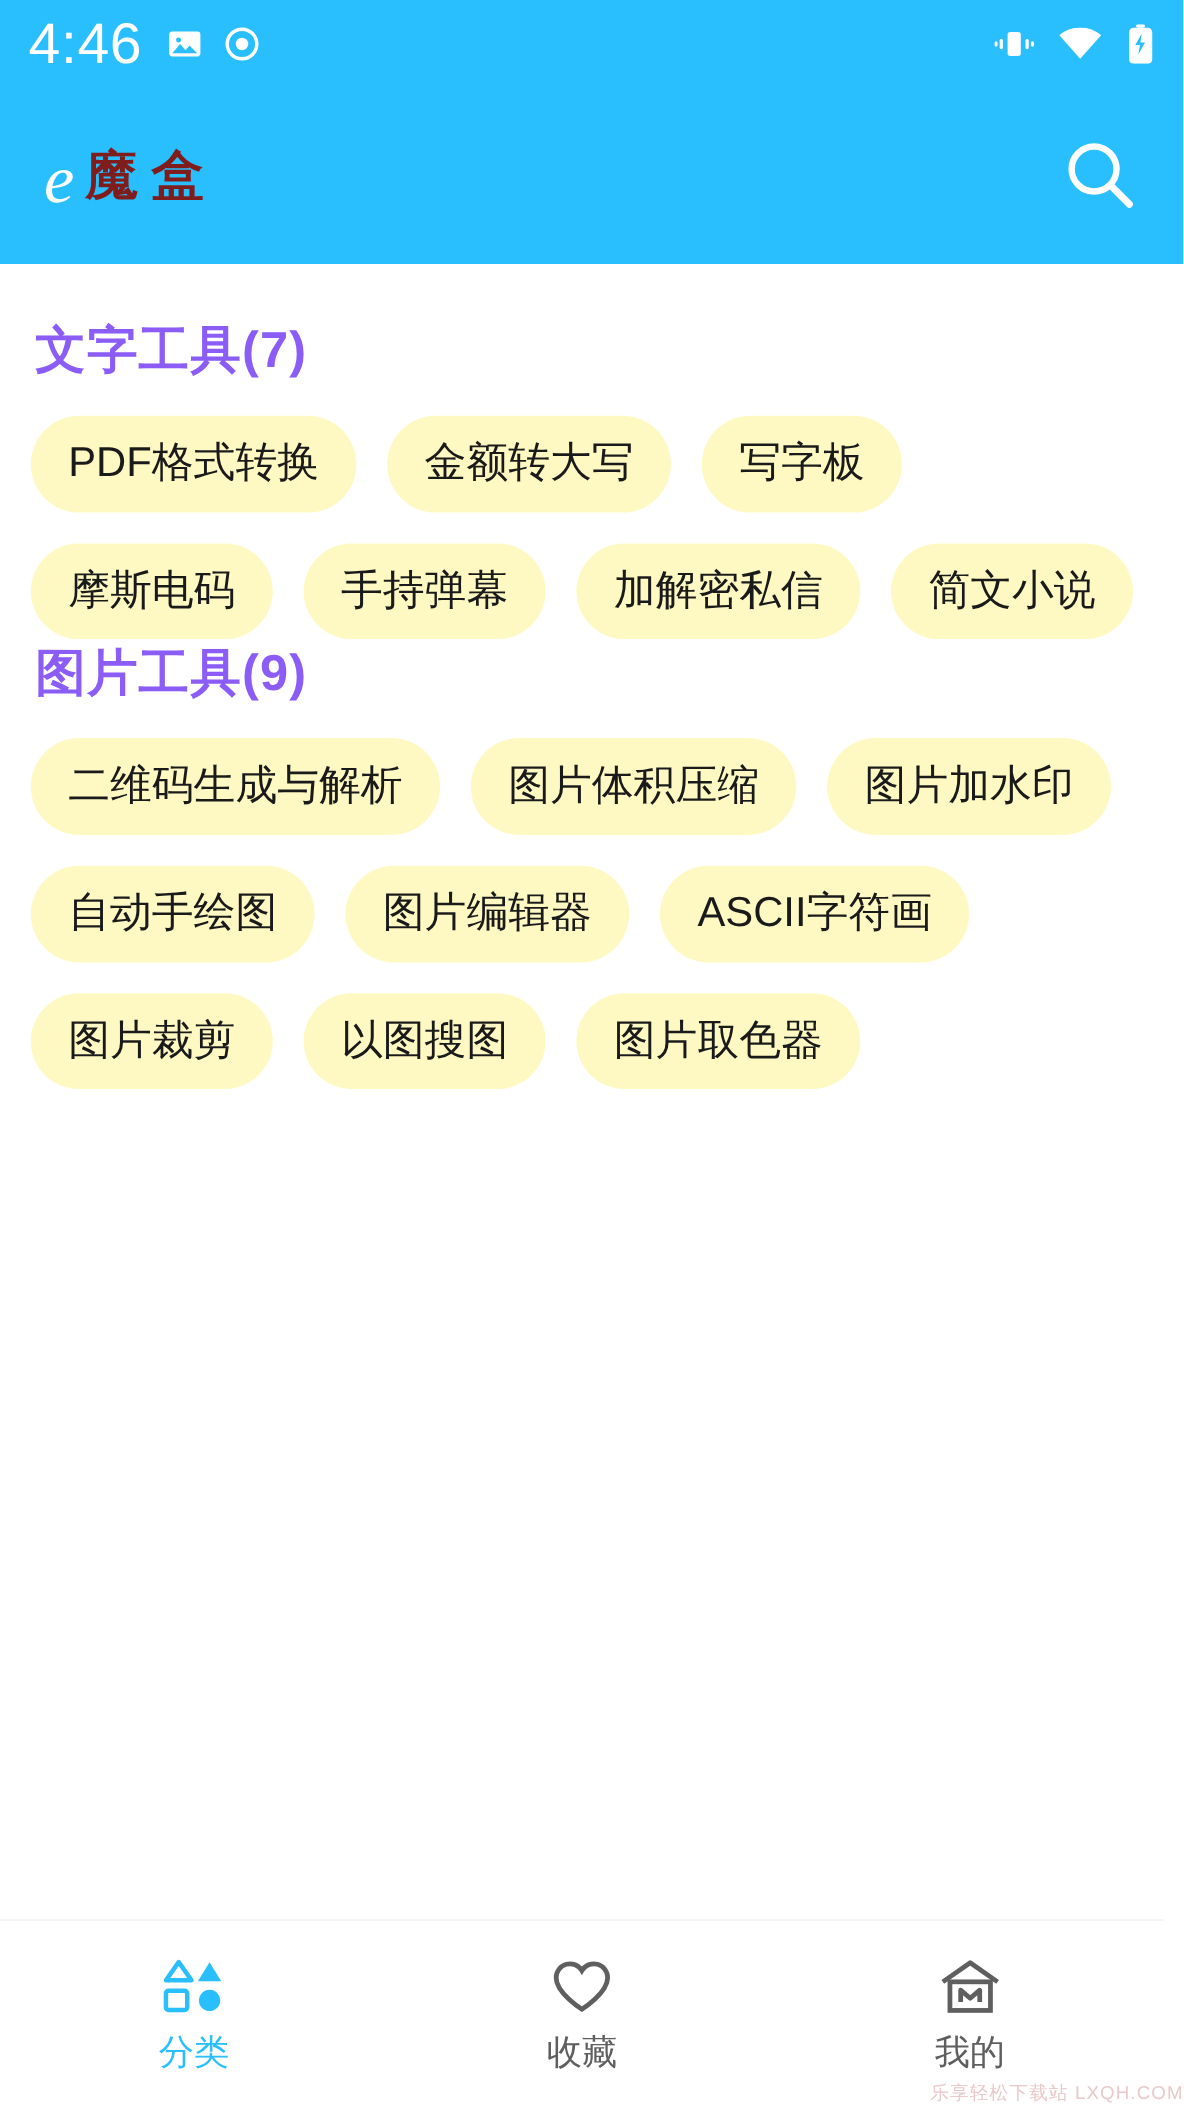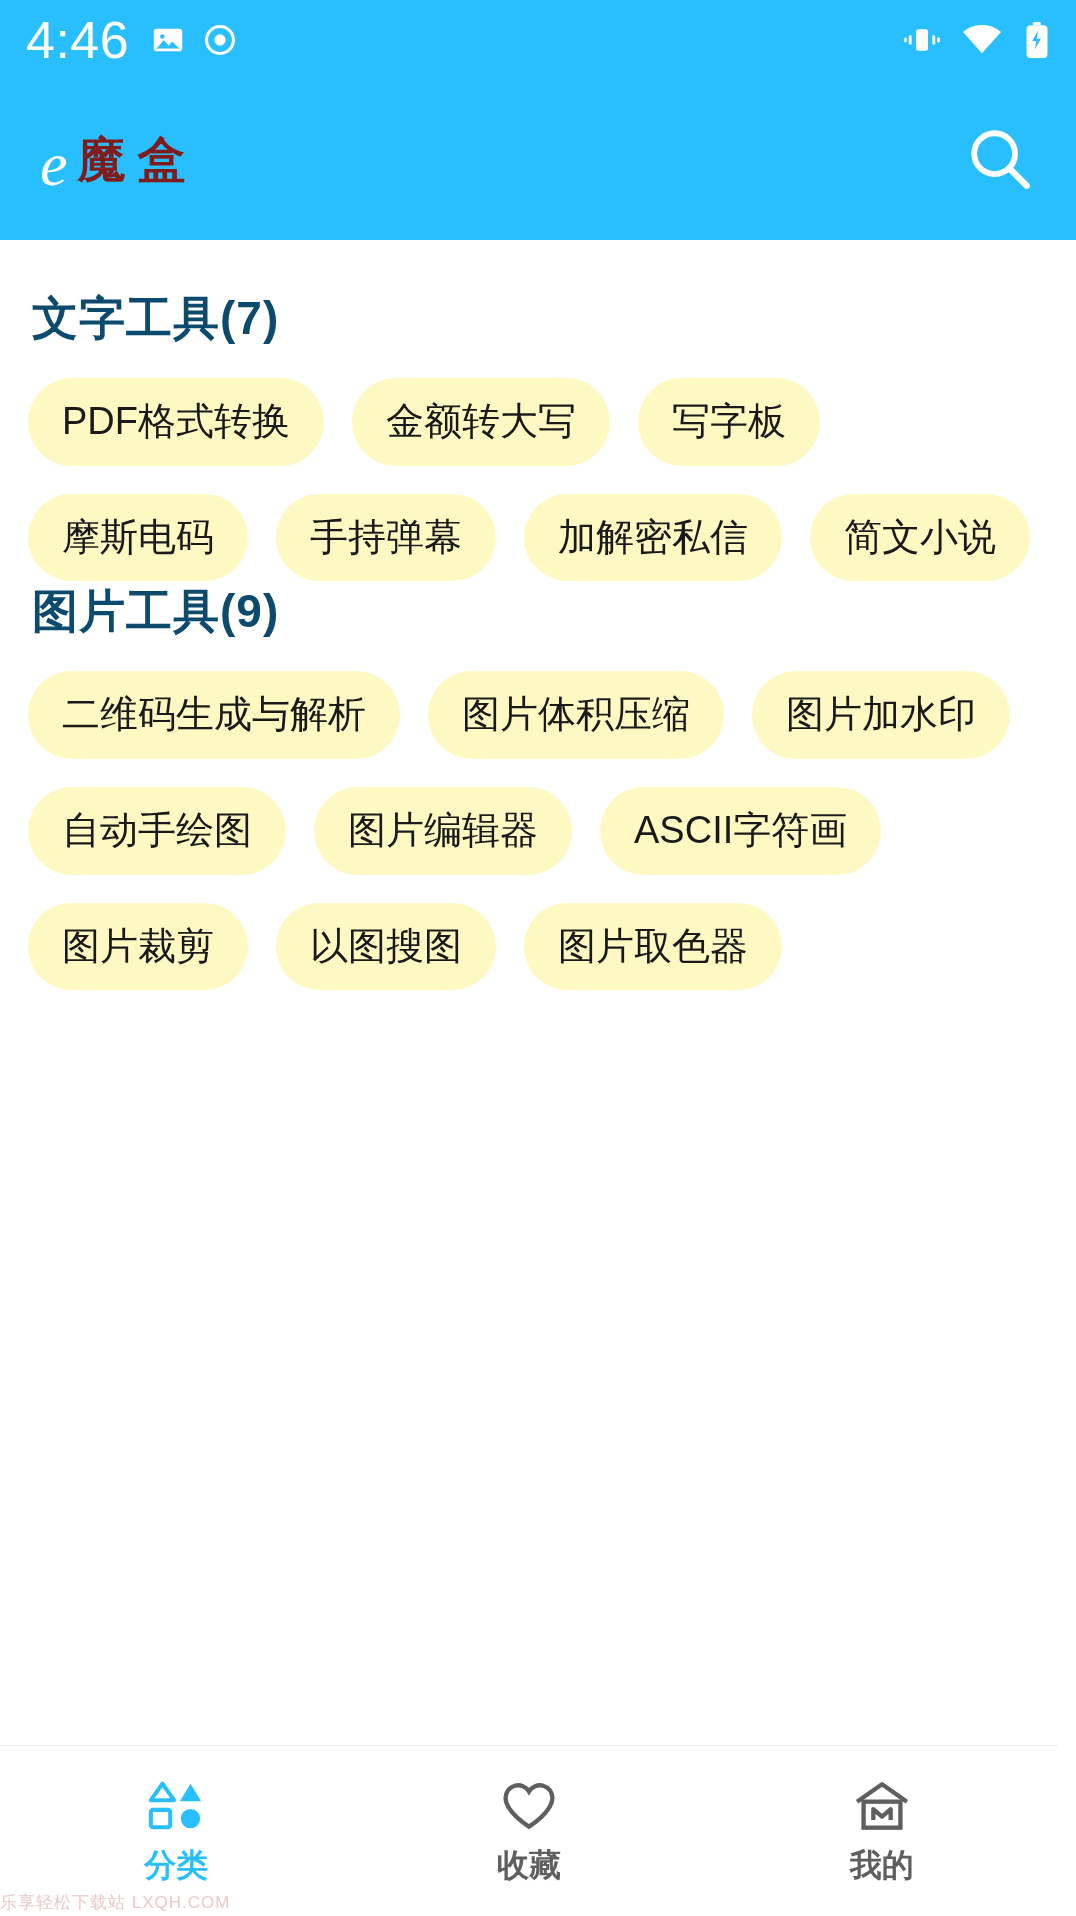--- a/index.html
+++ b/index.html
@@ -101,21 +101,21 @@
     box-sizing: border-box;
   }
   .section {
   }
   .section:first-child {
     margin-top: 48px;
   }
   .section-title {
     font-size: 46px;
     font-weight: 700;
-    color: #0c4a6e;
+    color: #8b5cf6;
     margin: 0 0 28px 4px;
     letter-spacing: 1px;
   }
   .chips {
     display: flex;
     flex-wrap: wrap;
     gap: 28px 28px;
   }
   .chip {
     background: #fef9c3;
@@ -130,21 +130,20 @@
   
   .bottom-nav {
     position: absolute;
     left: 0;
     right: 18px;
     bottom: 0;
     height: 170px;
     background: #ffffff;
     border-top: 1px solid #ececec;
     display: flex;
-    font-weight: bold;
   }
   .nav-item {
     flex: 1;
     display: flex;
     flex-direction: column;
     align-items: center;
     justify-content: center;
     gap: 12px;
   }
   .nav-label {
@@ -158,25 +157,26 @@
     height: 58px;
     display: flex;
     align-items: flex-end;
     justify-content: center;
   }
   .watermark {
     position: absolute;
     bottom: 2px;
     left: 0;
     right: 0;
-    text-align: left;
+    text-align: right;
     font-size: 17px;
     color: #e9c9c9;
     letter-spacing: 1px;
     pointer-events: none;
+    padding-left: 46px;
   }
 </style>
 </head>
 <body>
 
 <div class="status-bar">
   <div class="status-time">4:46</div>
   <div class="status-left-icons">
     <span class="si">
       <svg width="34" height="34" viewBox="0 0 24 24">

